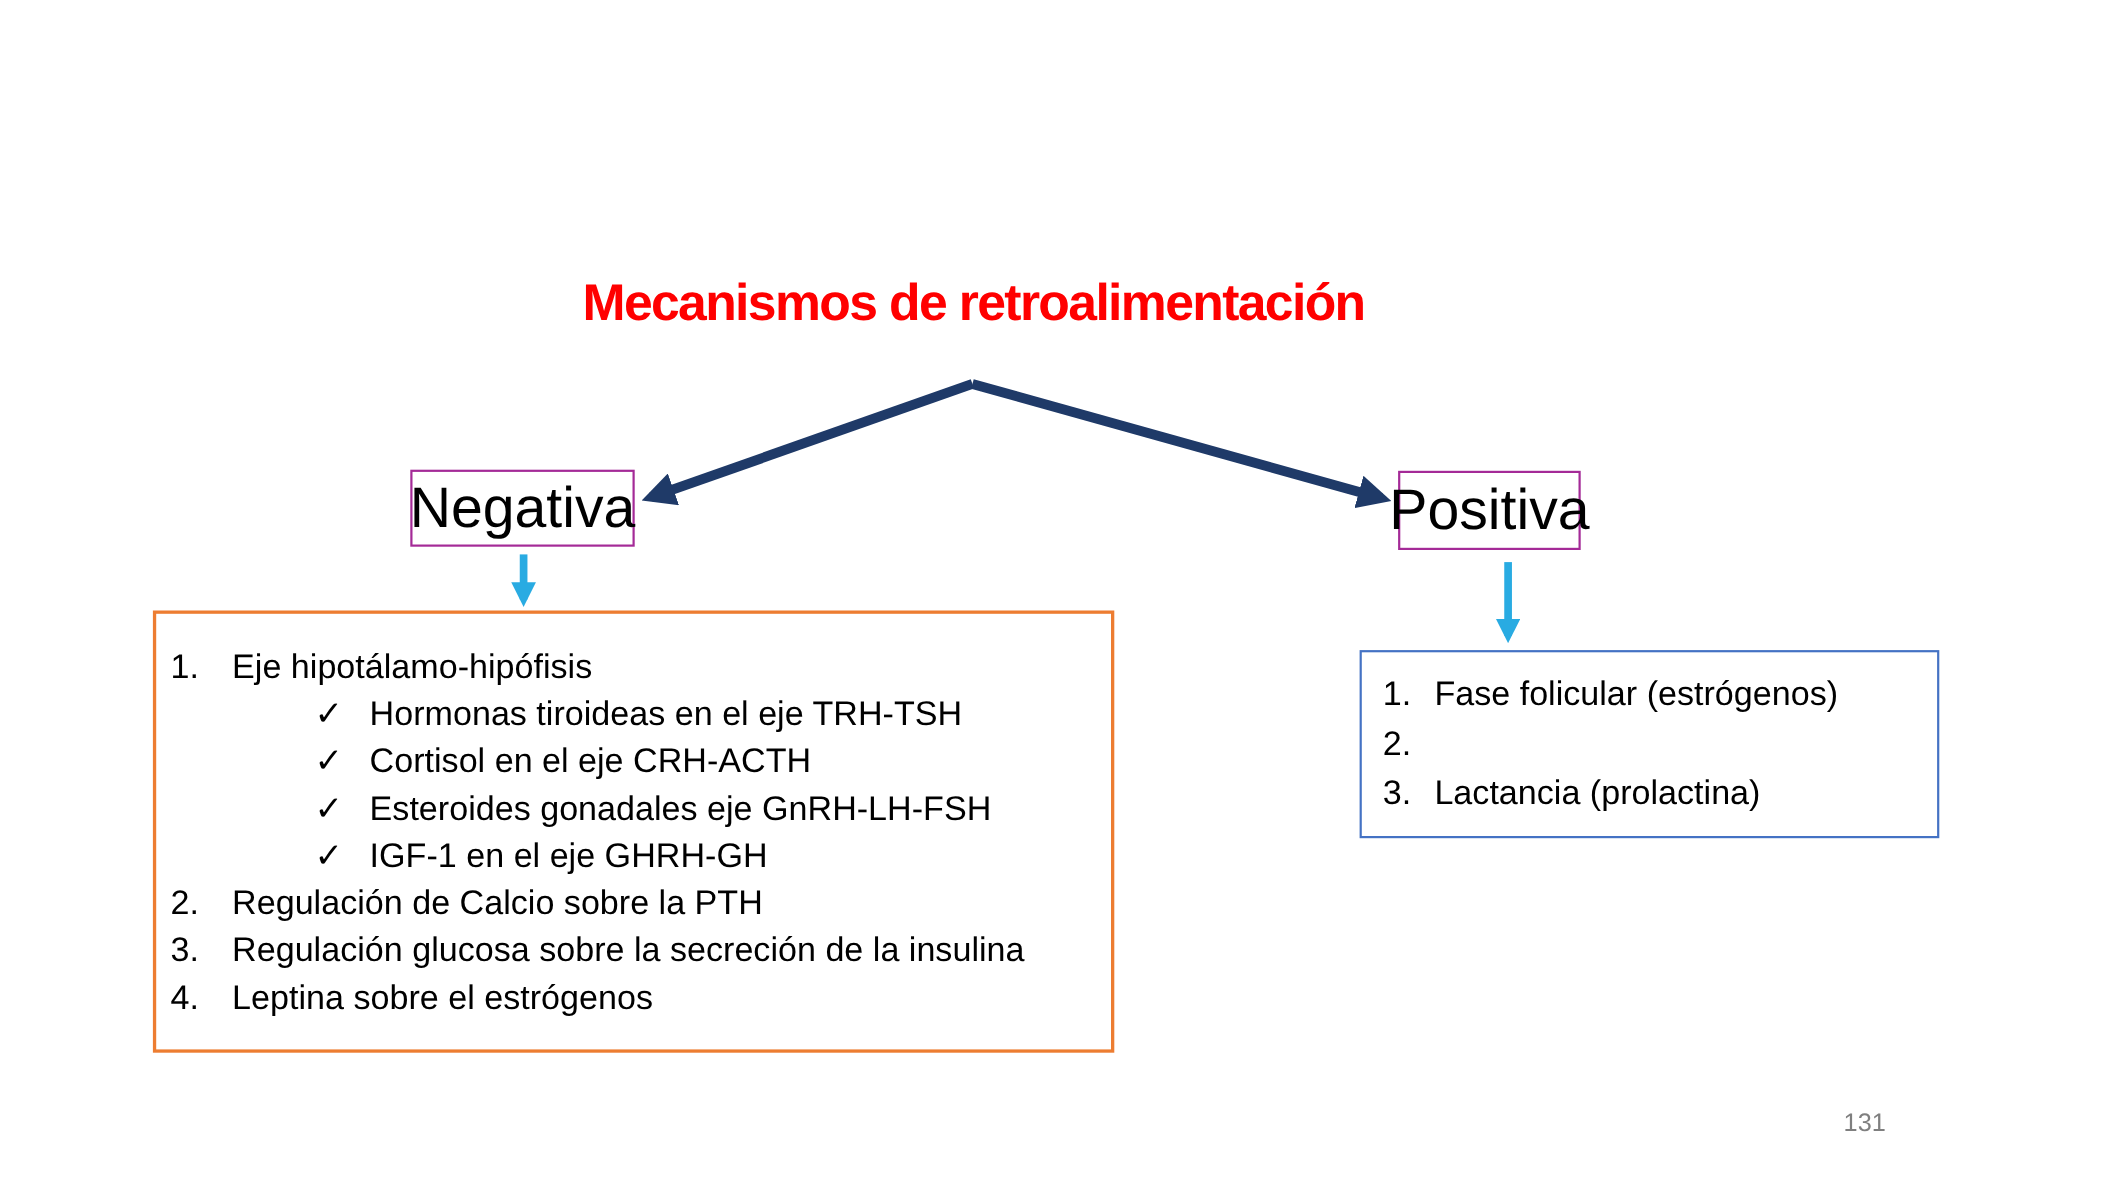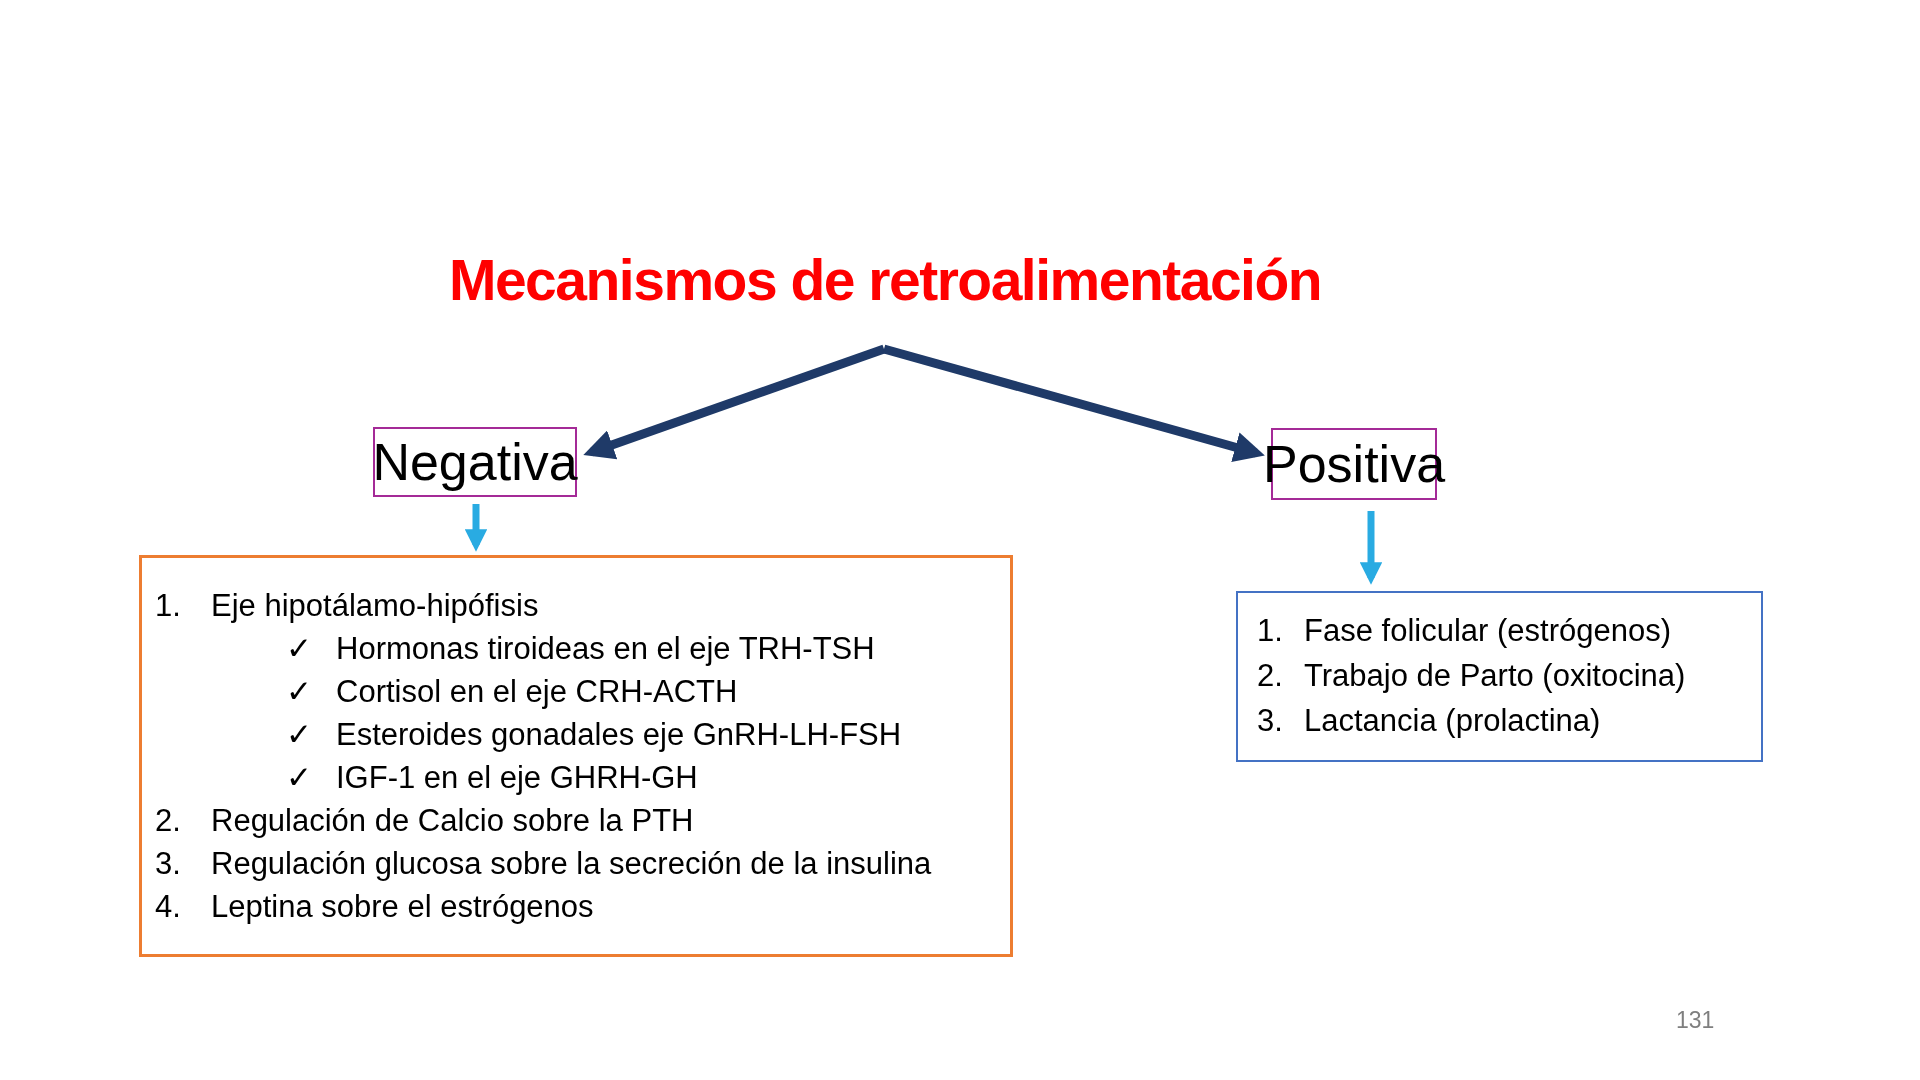--- a/index.html
+++ b/index.html
@@ -19,21 +19,21 @@
     background:#ffffff;
     overflow:hidden;
     font-family:"Liberation Sans", sans-serif;
     color:var(--text-black);
   }
   .title{
     position:absolute;
     left:885px;top:247px;
     transform:translateX(-50%);
     margin:0;
-    font-size:57px;
+    font-size:47px;
     font-weight:bold;
     letter-spacing:-1.5px;
     white-space:nowrap;
     color:var(--title-red);
   }
   .connectors{
     position:absolute;left:0;top:0;width:1920px;height:1080px;
     pointer-events:none;
   }
   .connectors .navy{stroke:var(--arrow-navy);stroke-width:9;fill:none;}
@@ -144,21 +144,20 @@
     </div>
   </div>
 
   <div class="list-box blue">
     <div class="row">
       <span class="marker">1.</span>
       <span class="txt">Fase folicular (estrógenos)</span>
     </div>
     <div class="row">
       <span class="marker">2.</span>
-      <span class="txt">Trabajo de Parto (oxitocina)</span>
     </div>
     <div class="row">
       <span class="marker">3.</span>
       <span class="txt">Lactancia (prolactina)</span>
     </div>
   </div>
 
   <div class="page-number">131</div>
 
 </div>

